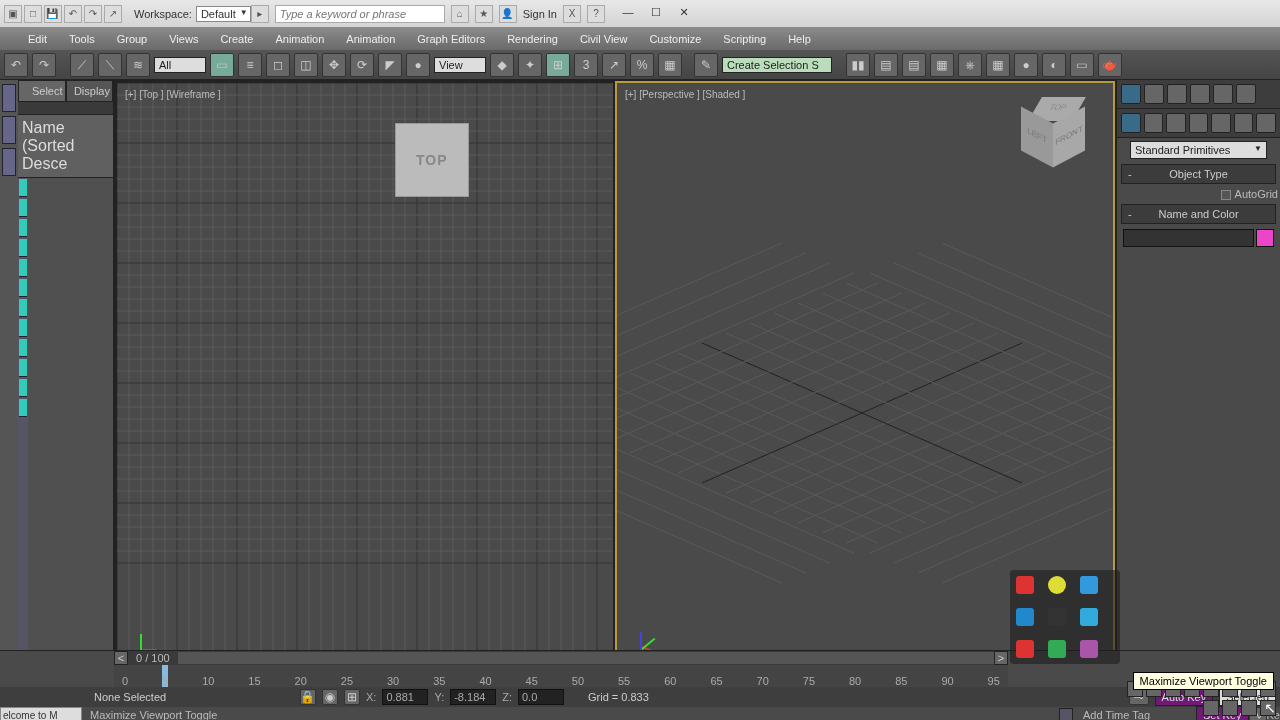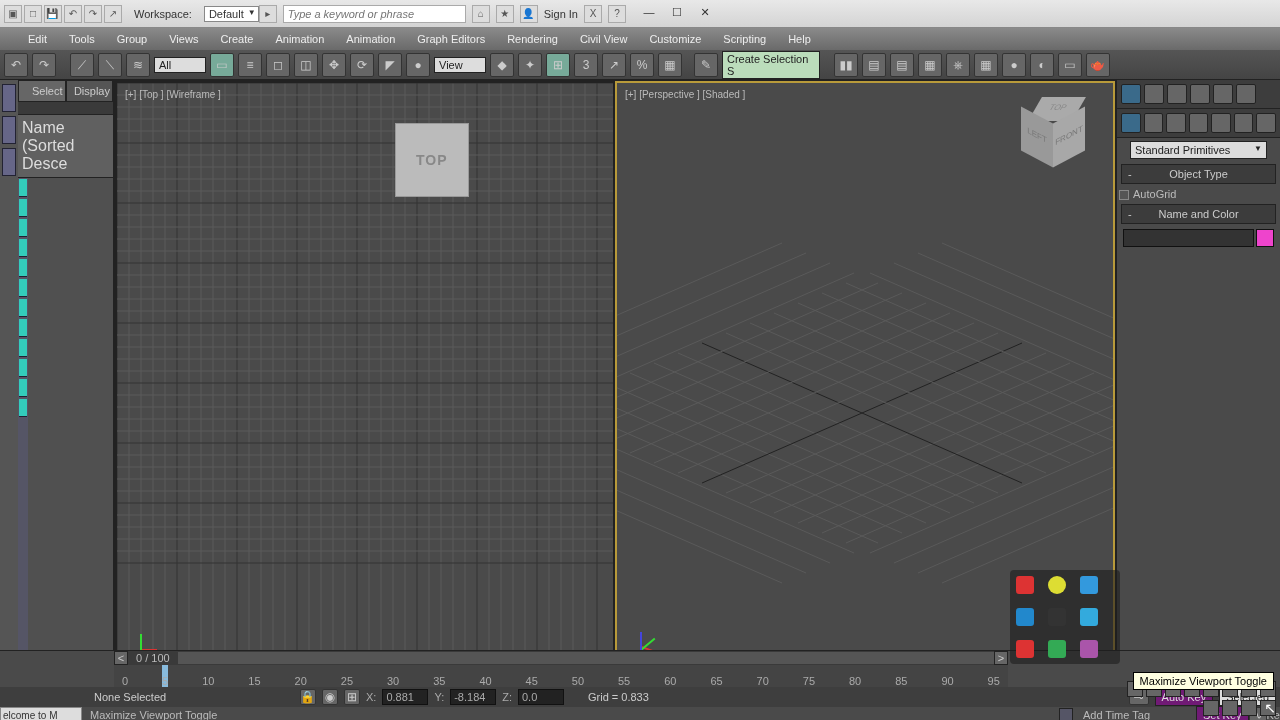--- a/index.html
+++ b/index.html
@@ -1,25 +1,25 @@
 <!DOCTYPE html>
 <html><head>
 <meta charset="utf-8">
 <style>
 * { margin: 0; padding: 0; box-sizing: border-box; font-family: "Segoe UI", Tahoma, sans-serif; font-size: 11px; user-select: none; }
 body { width: 1280px; height: 720px; background: #3a3a3a; overflow: hidden; position: relative; }
 .titlebar { height: 28px; background: linear-gradient(#e8e8e8,#d4d4d4); display: flex; align-items: center; border-bottom: 1px solid #888; }
 .tb-icons { display: flex; gap: 2px; padding: 0 4px; }
 .tb-icon { width: 18px; height: 18px; background: #ddd; border: 1px solid #aaa; display:flex;align-items:center;justify-content:center;font-size:10px;color:#555; }
-.workspace { display: flex; align-items: center; gap: 12px; margin-left: 8px; color:#333; }
+.workspace { display: flex; align-items: center; gap: 4px; margin-left: 8px; color:#333; }
 .ws-dd { background:#fff; border:1px solid #888; padding:1px 14px 1px 4px; position:relative; }
 .ws-dd::after { content:"▼"; position:absolute; right:2px; font-size:8px; }
 .title-center { flex: 1; text-align: center; color: #333; }
 .signin-area { display:flex; align-items:center; gap:6px; margin-right:4px; color:#333; }
-.search-help { background:#fff; border:1px solid #aaa; padding:2px 4px; width:183px; color:#888; font-style:italic; }
+.search-help { background:#fff; border:1px solid #aaa; padding:2px 4px; width:170px; color:#888; font-style:italic; }
 .win-btns { display:flex; gap:6px; margin:0 8px; color:#333; }
 .win-btn { width:22px; height:16px; text-align:center; }
 .menubar { height: 22px; background: linear-gradient(#8a8a8a,#6a6a6a); display: flex; align-items: center; padding: 0 28px; gap: 22px; color:#eee; }
 .menubar .mi { cursor:default; }
 .toolbar2 { height: 30px; background: linear-gradient(#555,#444); display: flex; align-items: center; padding: 0 4px; gap: 4px; border-bottom:1px solid #222; }
 .tbtn { width: 24px; height: 24px; background: #666; border:1px solid #333; border-radius:2px; display:flex;align-items:center;justify-content:center;color:#ccc;font-size:12px; }
 .tbtn.active { background:#7a9; }
 .dd { background:#ddd; color:#222; border:1px solid #222; padding:1px 4px; min-width:50px; }
 .main { display:flex; height: calc(100% - 28px - 22px - 30px - 48px); }
 .leftbar { width:18px; background:#555; display:flex; flex-direction:column; gap:4px; padding-top:4px; align-items:center; }
@@ -48,21 +48,21 @@
 .rightpanel { width:164px; background:#4a4a4a; border-left:1px solid #222; display:flex; flex-direction:column; }
 .rp-tabrow { display:flex; gap:3px; padding:4px; background:#3d3d3d; border-bottom:1px solid #222; }
 .rp-ticon { width:20px; height:20px; background:#666; border:1px solid #222; border-radius:2px; }
 .rp-ticon.sel { background:#3a6a8a; }
 .rp-dd { margin:3px 13px; background:#ddd; color:#222; border:1px solid #222; padding:2px 4px; position:relative;}
 .rp-dd::after { content:"▼"; position:absolute; right:4px; font-size:8px; }
 .rollout-h { background:#3c3c3c; color:#ccc; text-align:center; padding:3px; border:1px solid #222; margin:2px 4px; position:relative;}
 .rollout-h .minus { position:absolute; left:6px; }
 .obj-grid { display:grid; grid-template-columns:1fr 1fr; gap:2px; padding:2px 6px; }
 .obj-btn { background:#666; color:#ddd; text-align:center; padding:3px 2px; border:1px solid #222; }
-.autogrid { text-align:left; color:#bbb; padding:2px; }
+.autogrid { text-align:right; color:#bbb; padding:2px; }
 .autogrid .cb { display:inline-block; width:10px; height:10px; border:1px solid #888; background:#555; margin-right:4px; vertical-align:middle;}
 .name-row { display:flex; gap:2px; padding:3px 6px; align-items:center;}
 .name-input { flex:1; background:#333; border:1px solid #111; height:18px;}
 .color-sw { width:18px; height:18px; background:#e4c; border:1px solid #111;}
 .bottom { position:absolute; left:0; right:0; bottom:0; height:70px; background:#4a4a4a; border-top:1px solid #222; }
 .hscroll-row { display:flex; align-items:center; height:14px; background:#3a3a3a; margin-left:114px; margin-right:272px; }
 .hscroll-row .arrow { width:14px; height:14px; background:#666; border:1px solid #222; text-align:center; line-height:12px; color:#ccc;}
 .hscroll-row .track { flex:1; background:#555; height:12px; }
 .hscroll-row .label { padding:0 8px; color:#bbb; }
 .timeline { display:flex; align-items:flex-end; height:22px; margin-left:114px; margin-right:272px; background:#444; position:relative;}
@@ -155,21 +155,21 @@
   <div class="dd" style="width:52px">View</div>
   <div class="tbtn">◆</div>
   <div class="tbtn">✦</div>
   <div class="tbtn active">⊞</div>
   <div class="tbtn">3</div>
   <div class="tbtn">↗</div>
   <div class="tbtn">%</div>
   <div class="tbtn">▦</div>
   <div style="width:4px"></div>
   <div class="tbtn">✎</div>
-  <div class="dd" style="width:98px;background:#bdb;">Create Selection S</div>
+  <div class="dd" style="width:110px;background:#bdb;">Create Selection S</div>
   <div style="width:6px"></div>
   <div class="tbtn">▮▮</div>
   <div class="tbtn">▤</div>
   <div class="tbtn">▤</div>
   <div class="tbtn">▦</div>
   <div class="tbtn">⎈</div>
   <div class="tbtn">▦</div>
   <div class="tbtn">●</div>
   <div class="tbtn">◐</div>
   <div class="tbtn">▭</div>

